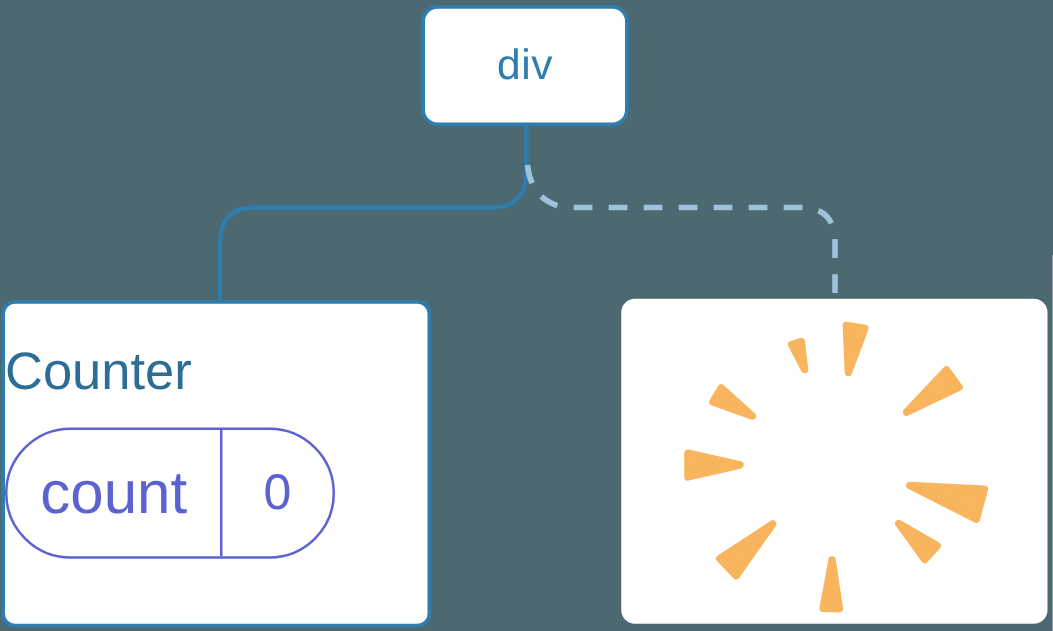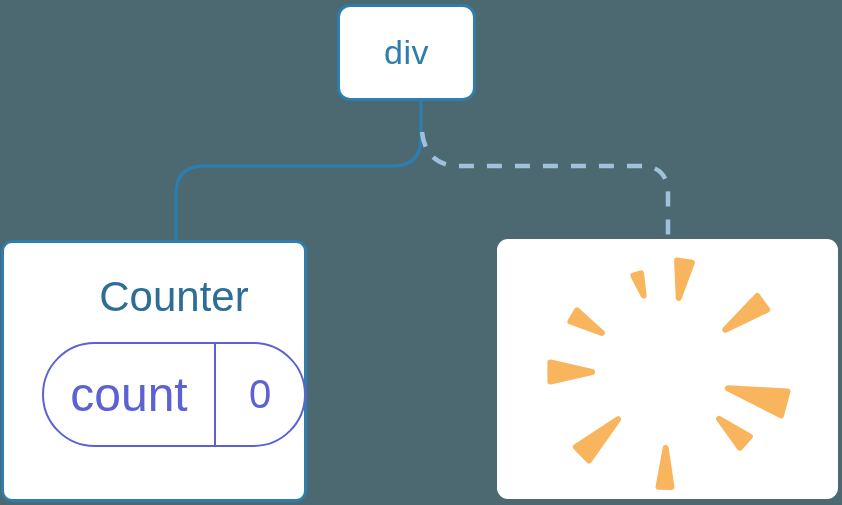--- a/index.html
+++ b/index.html
@@ -22,43 +22,42 @@
 
   .node {
     position: absolute;
     background: #FFFFFF;
     box-sizing: border-box;
     z-index: 2;
   }
 
   .node-root {
     left: 337px; top: 4px;
-    width: 139px; height: 97px;
+    width: 166px; height: 97px;
     border: 3px solid #2E7DAC;
     border-radius: 13px;
     display: flex;
     align-items: center;
     justify-content: center;
   }
   .node-root .root-label {
     color: #2F7DAD;
     font-size: 34px;
     font-weight: 500;
     letter-spacing: 0.5px;
   }
 
   .node-counter {
     left: 1px; top: 240px;
-    width: 306px; height: 262px;
+    width: 344px; height: 262px;
     border: 3px solid #2E7DAC;
     border-radius: 11px;
     display: flex;
     flex-direction: column;
-    align-items: center;
-    padding-left: 40px;
+    align-items: flex-start;
   }
   .counter-title {
     margin-top: 30px;
     color: #2D6E96;
     font-size: 42px;
     font-weight: 500;
     line-height: 1.15;
   }
   .state-pill {
     margin-top: 21px;

